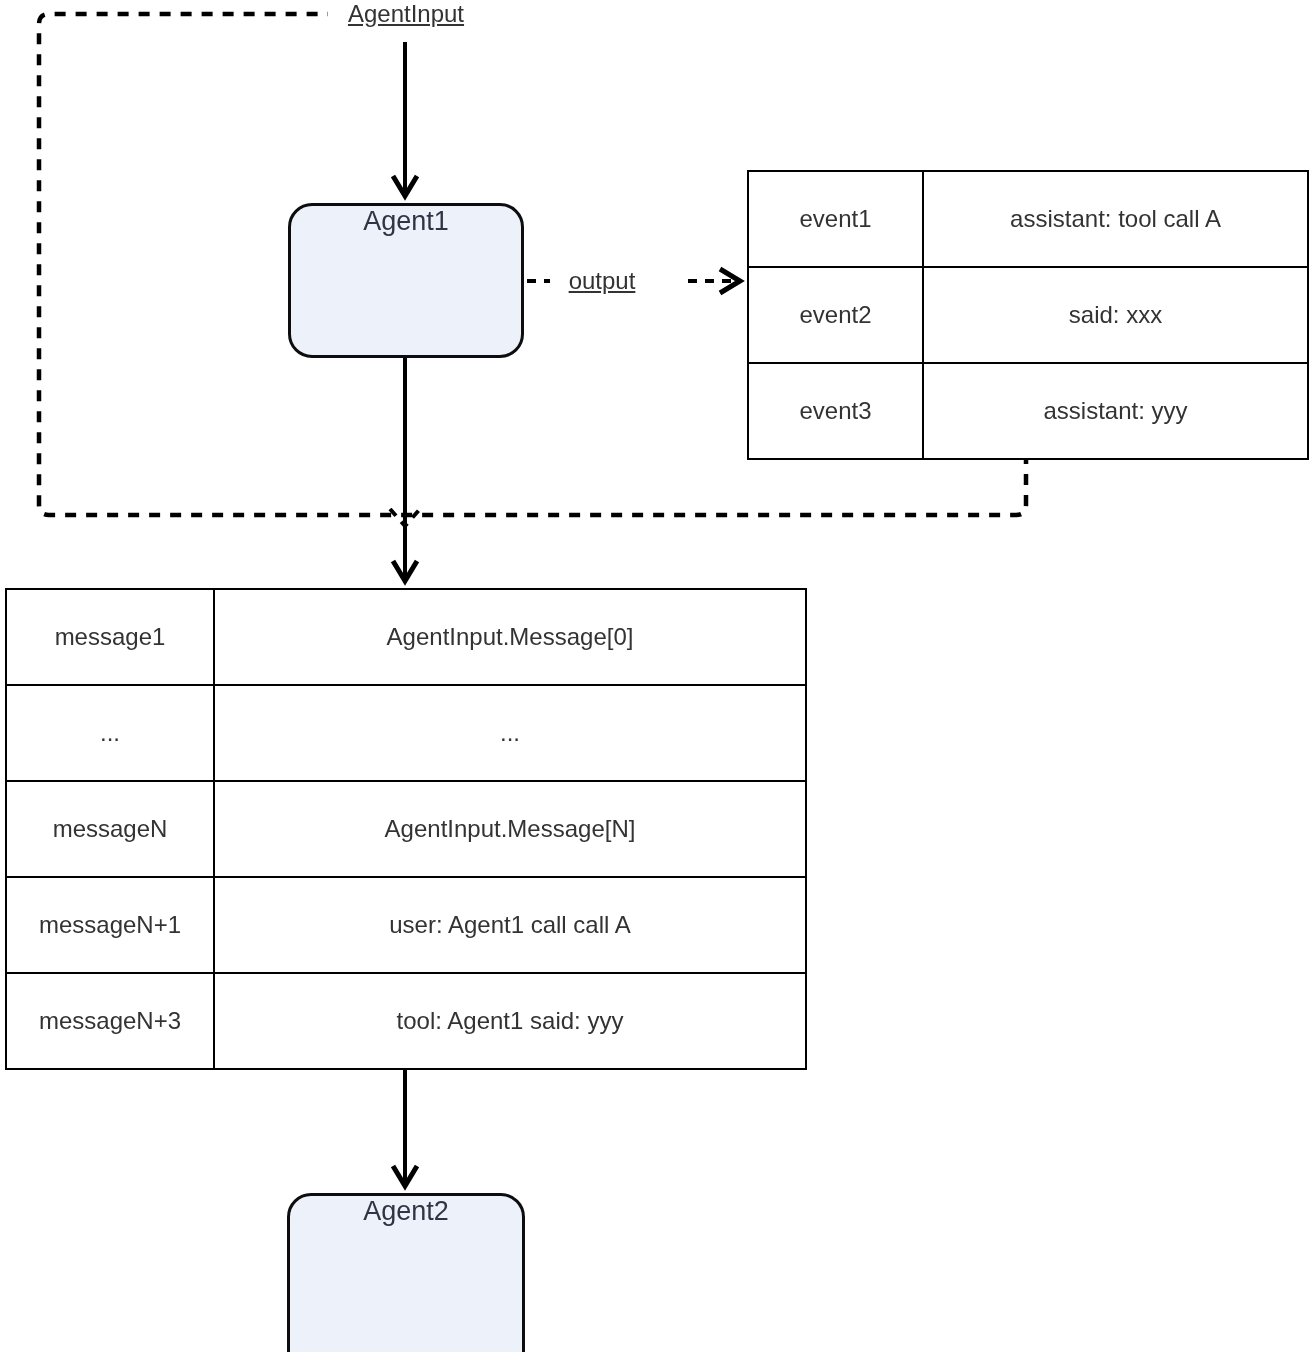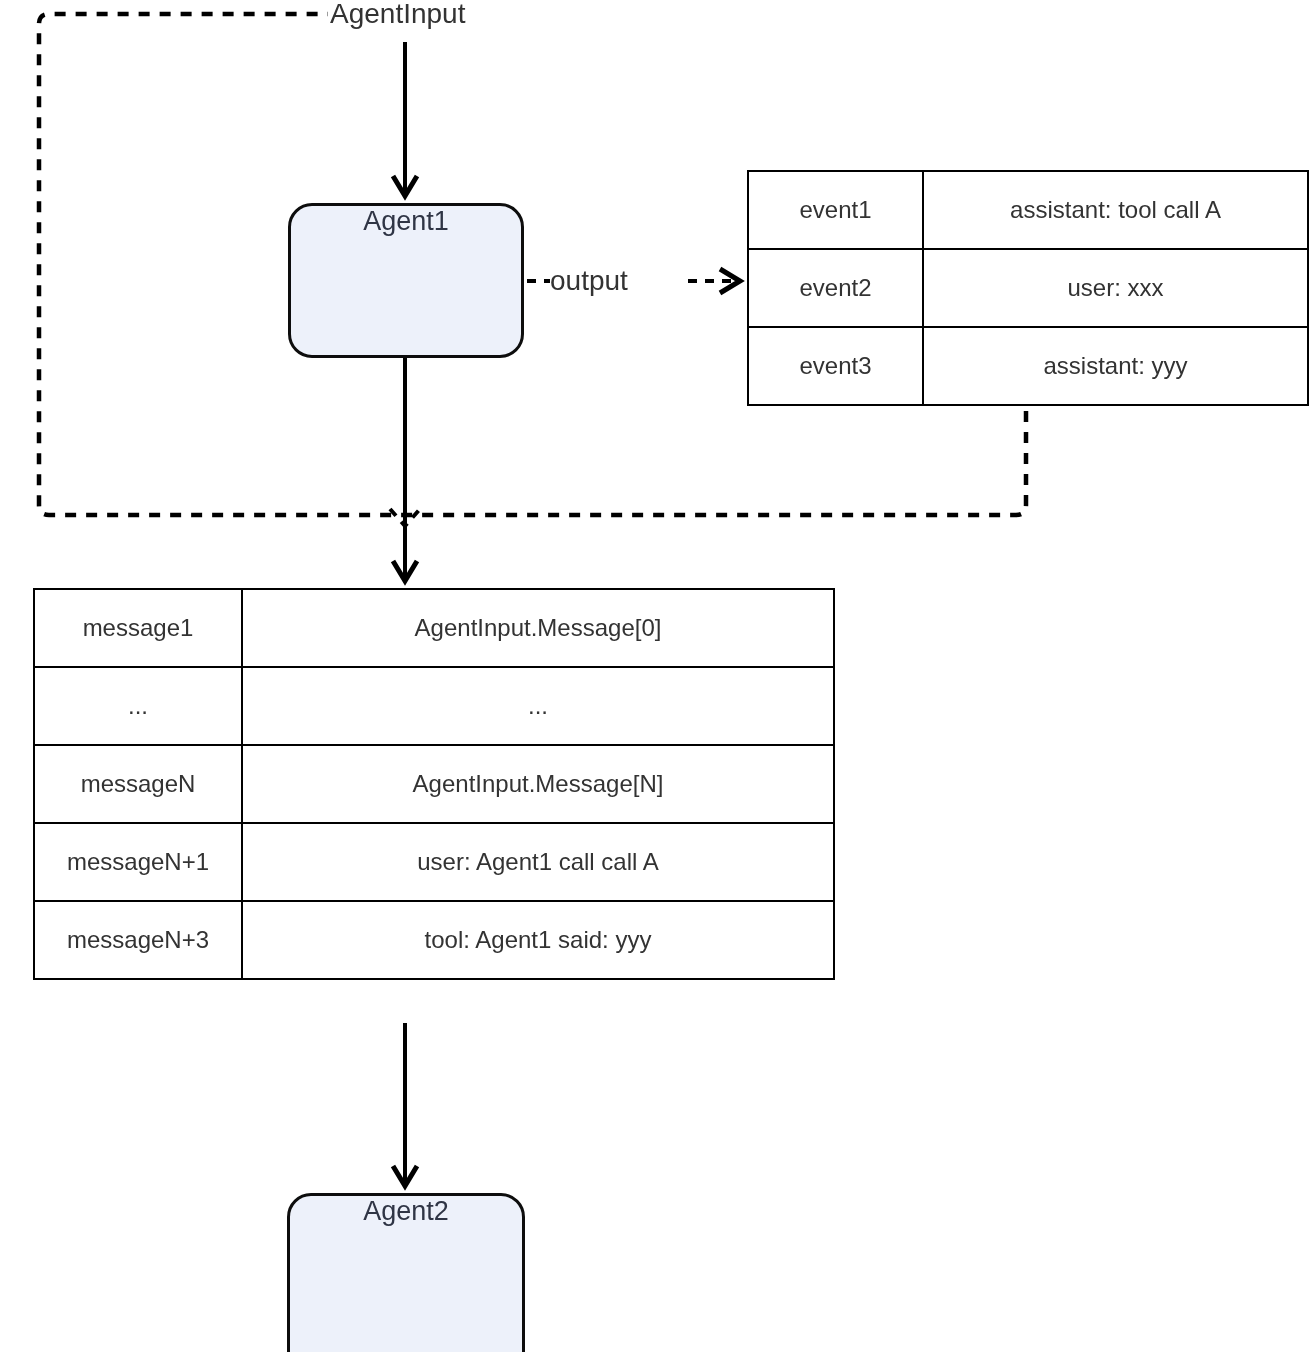--- a/index.html
+++ b/index.html
@@ -12,43 +12,43 @@
     font-family:"Liberation Sans","DejaVu Sans",sans-serif; color:var(--text);
     overflow:hidden;
   }
   svg.wires{position:absolute;left:0;top:0;width:1312px;height:1352px;}
   svg.wires path{stroke:var(--line);fill:none;}
   .w-solid{stroke-width:4px;}
   .w-dash{stroke-width:4.5px;stroke-dasharray:11 10;}
   .w-dash-sm{stroke-width:4px;stroke-dasharray:9 8;}
   #chev path{stroke:var(--line);fill:none;stroke-width:5px;}
 
-  .label{position:absolute;font-size:28px;line-height:30px;text-align:left;color:var(--text);}
+  .label{position:absolute;font-size:24px;line-height:30px;text-align:center;color:var(--text);text-decoration:underline;}
   .agent-input{left:330px;top:-1px;width:152px;}
   .output{left:550px;top:266px;width:104px;background:var(--bg);}
 
   .node{
     position:absolute;box-sizing:border-box;
     background:var(--node-fill);border:3.5px solid var(--node-border);border-radius:24px;
     display:flex;align-items:flex-start;justify-content:center;
     font-size:27px;color:var(--node-text);
   }
   .node.agent1{left:288px;top:203px;width:236px;height:155px;}
   .node.agent2{left:287px;top:1193px;width:238px;height:194px;}
 
   table.tbl{
     position:absolute;border-collapse:collapse;table-layout:fixed;background:var(--bg);
   }
   table.tbl td{
-    border:2px solid var(--line);height:70px;padding:3px 6px;
+    border:2px solid var(--line);height:70px;padding:12px 6px;
     text-align:center;vertical-align:middle;font-size:24px;color:var(--text);
     overflow:hidden;white-space:nowrap;
   }
   table.events{left:747px;top:170px;width:560px;}
-  table.messages{left:5px;top:588px;width:800px;margin-left:28px;}
+  table.messages{left:5px;top:588px;width:800px;}
 </style>
 </head>
 <body>
 
 <div class="stage">
 
   <svg class="wires" viewBox="0 0 1312 1352" xmlns="http://www.w3.org/2000/svg">
     <defs>
       <marker id="chev" viewBox="0 0 30 30" refX="25" refY="15" markerWidth="30" markerHeight="30" orient="auto" markerUnits="userSpaceOnUse">
         <path d="M 5 3 L 25 15 L 5 27"></path>
@@ -80,21 +80,21 @@
         <col style="width:175px">
         <col style="width:385px">
       </colgroup>
     <tbody>
       <tr>
         <td>event1</td>
         <td>assistant: tool call A</td>
       </tr>
       <tr>
         <td>event2</td>
-        <td>user: xxx</td>
+        <td>said: xxx</td>
       </tr>
       <tr>
         <td>event3</td>
         <td>assistant: yyy</td>
       </tr>
     </tbody>
   </table>
 
   <table class="tbl messages">
     <colgroup>

